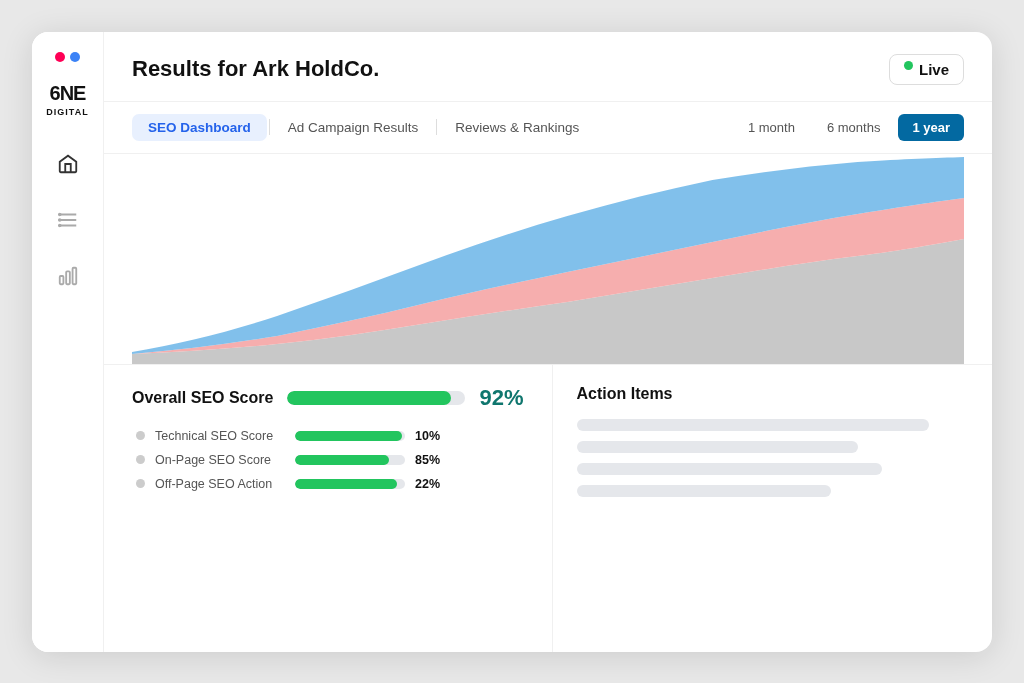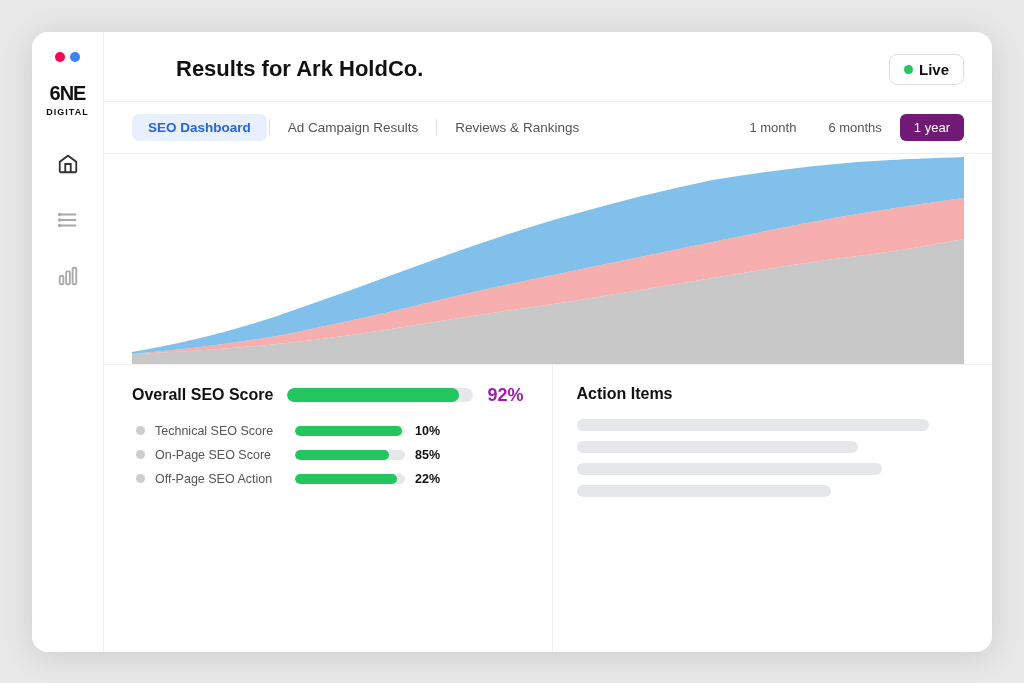--- a/index.html
+++ b/index.html
@@ -78,25 +78,23 @@
       display: flex;
       align-items: center;
       justify-content: space-between;
       padding: 22px 28px 16px 28px;
       border-bottom: 1px solid #f0f0f0;
     }
     .header-title {
       font-size: 22px;
       font-weight: 700;
       color: #111;
-      margin-left: 44px;
     }
     .live-badge {
       display: flex;
-      align-items: center;
       gap: 6px;
       border: 1.5px solid #ddd;
       border-radius: 8px;
       padding: 6px 14px;
       font-size: 15px;
       font-weight: 600;
       color: #111;
     }
     .live-dot {
       width: 9px; height: 9px; border-radius: 50%; background: #22c55e;
@@ -141,23 +139,23 @@
       padding: 6px 14px;
       font-size: 13px;
       font-weight: 500;
       border-radius: 6px;
       cursor: pointer;
       border: none;
       background: transparent;
       color: #555;
     }
     .time-btn.active {
-      background: #701a75;
+      background: #0369a1;
       color: #fff;
-      font-weight: 400;
+      font-weight: 700;
     }
     .chart-area {
       padding: 0 28px;
       height: 210px;
       position: relative;
       overflow: hidden;
     }
     .chart-svg {
       width: 100%;
       height: 100%;
@@ -192,23 +190,23 @@
       background: #e5e7eb;
       border-radius: 8px;
       overflow: hidden;
     }
     .score-bar-fill {
       height: 100%;
       background: #22c55e;
       border-radius: 8px;
     }
     .score-value {
-      font-size: 18px;
-      font-weight: 700;
-      color: #a21caf;
+      font-size: 22px;
+      font-weight: 700;
+      color: #0f766e;
       white-space: nowrap;
     }
     .sub-scores {
       display: flex;
       flex-direction: column;
       gap: 10px;
       padding-left: 4px;
     }
     .sub-score-row {
       display: flex;

